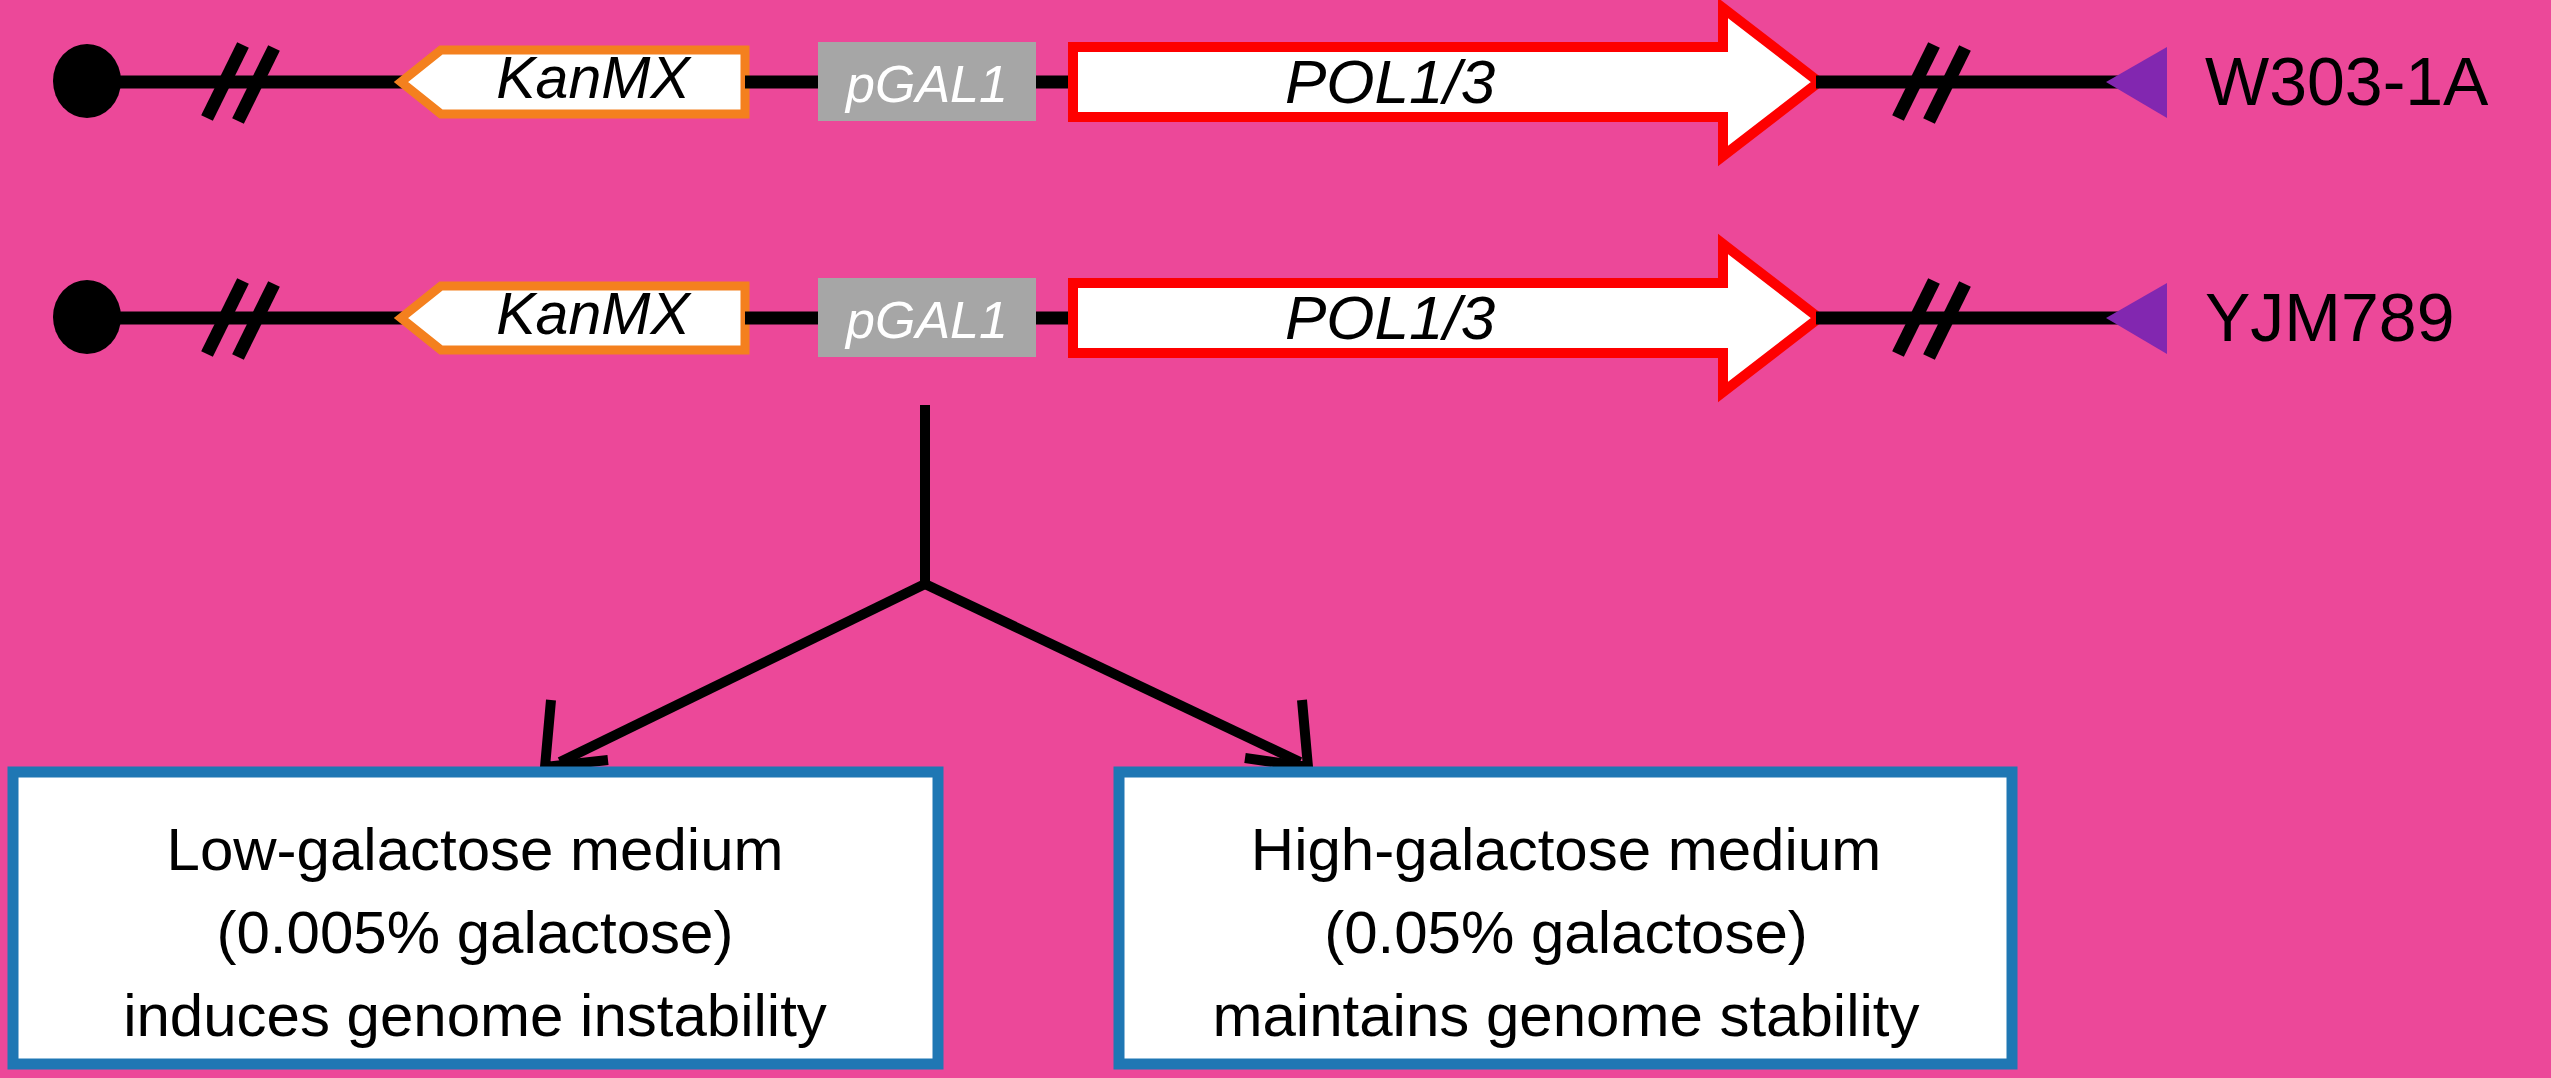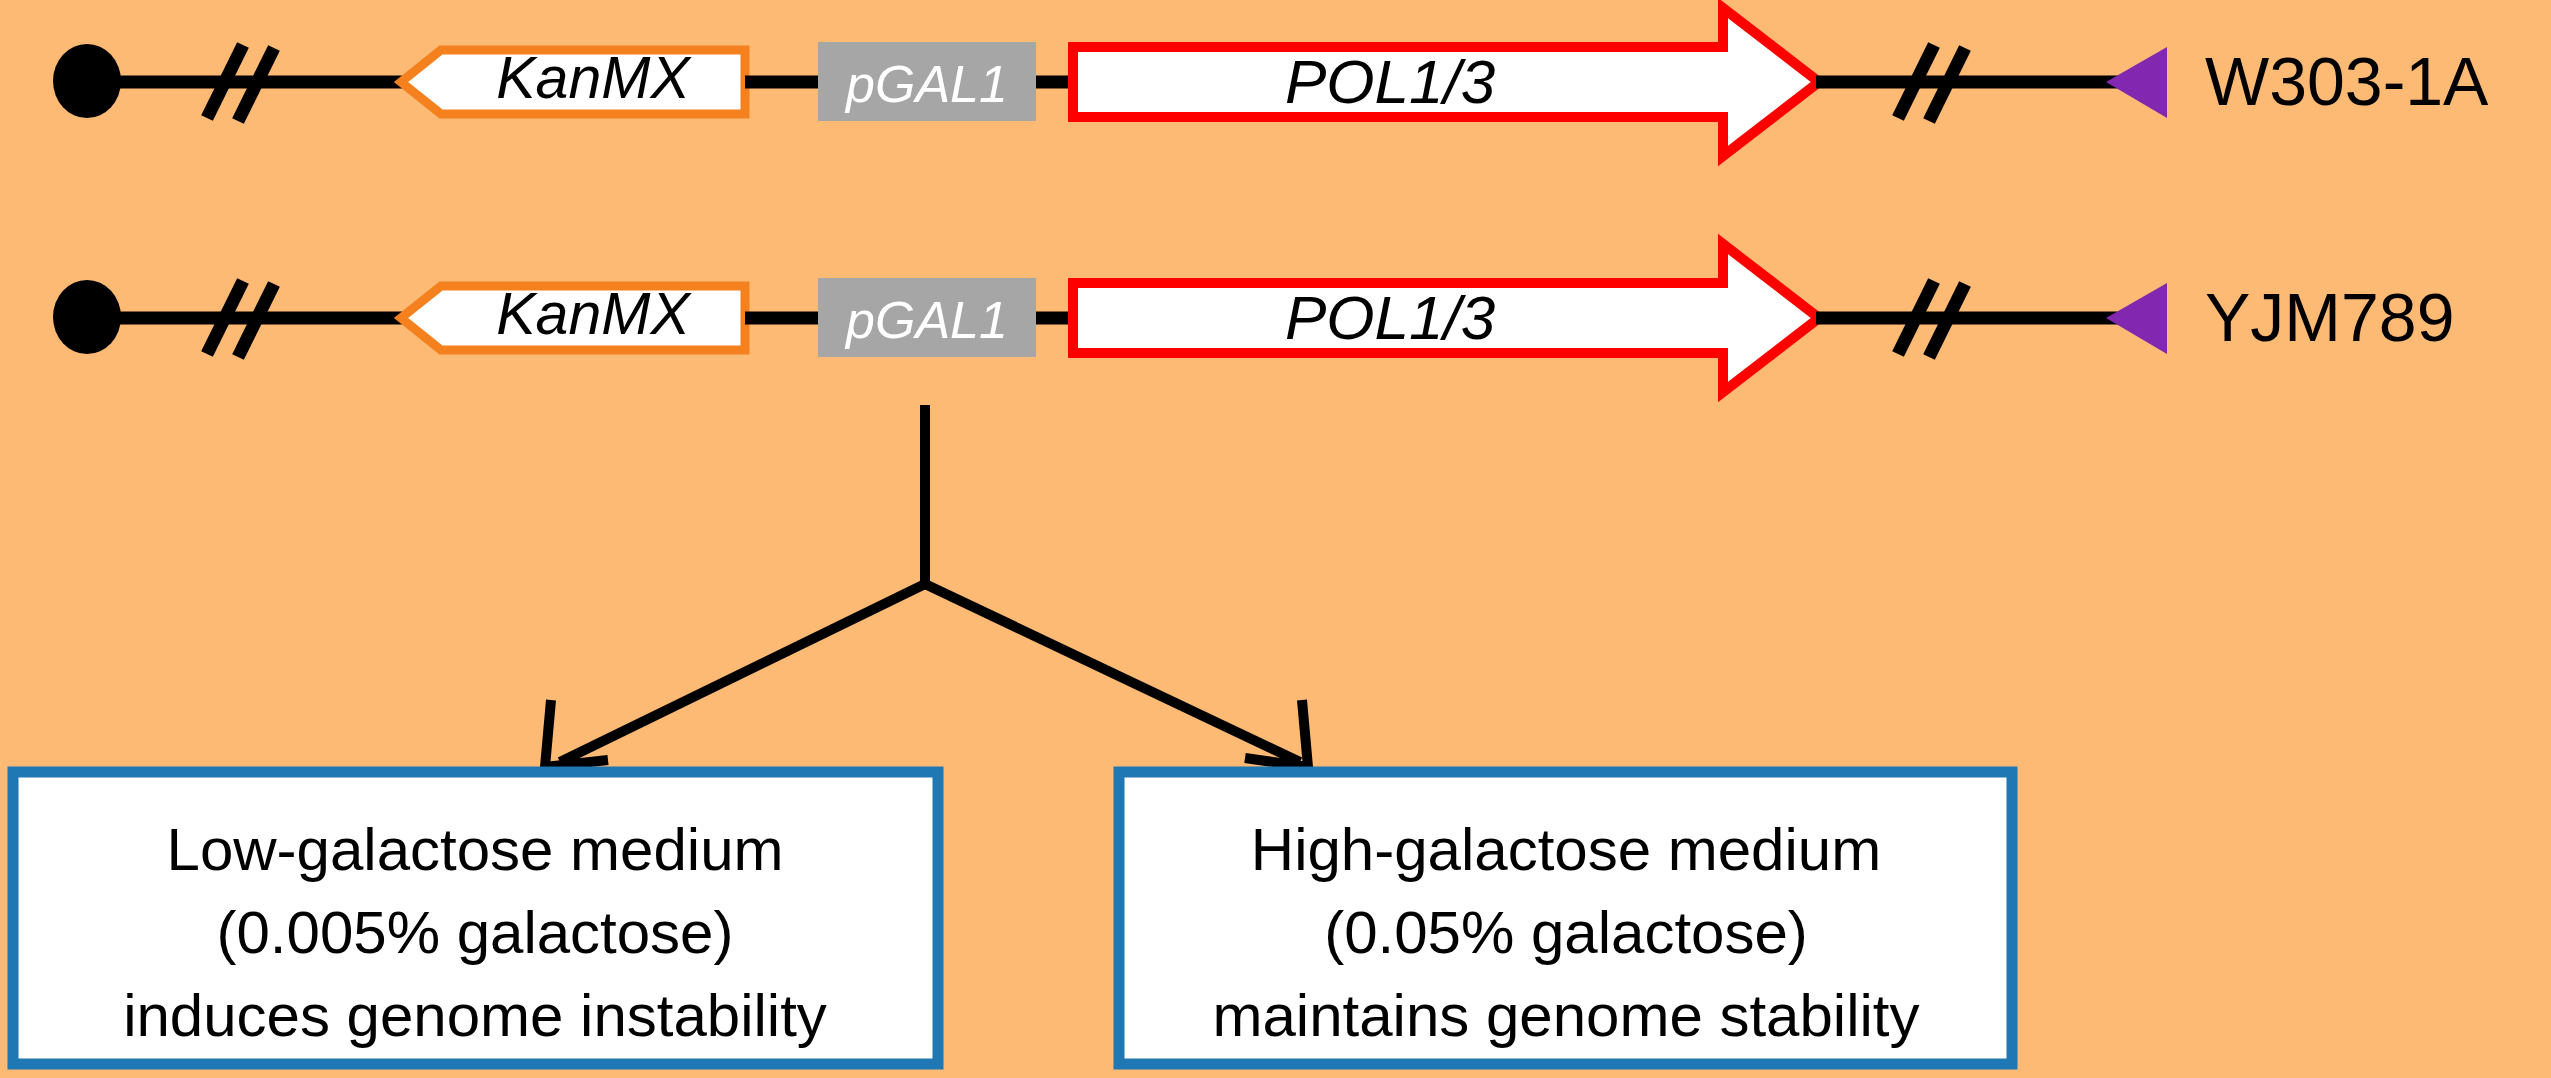--- a/index.html
+++ b/index.html
@@ -7,21 +7,21 @@
     padding: 0;
     background: #ffffff;
   }
   body {
     font-family: "Liberation Sans", sans-serif;
   }
   #figure {
     position: relative;
     width: 2551px;
     height: 1078px;
-    background: #fdba74;
+    background: #ec4899;
     overflow: hidden;
   }
   #figure svg.layer {
     position: absolute;
     left: 0;
     top: 0;
     width: 2551px;
     height: 1078px;
   }
   

